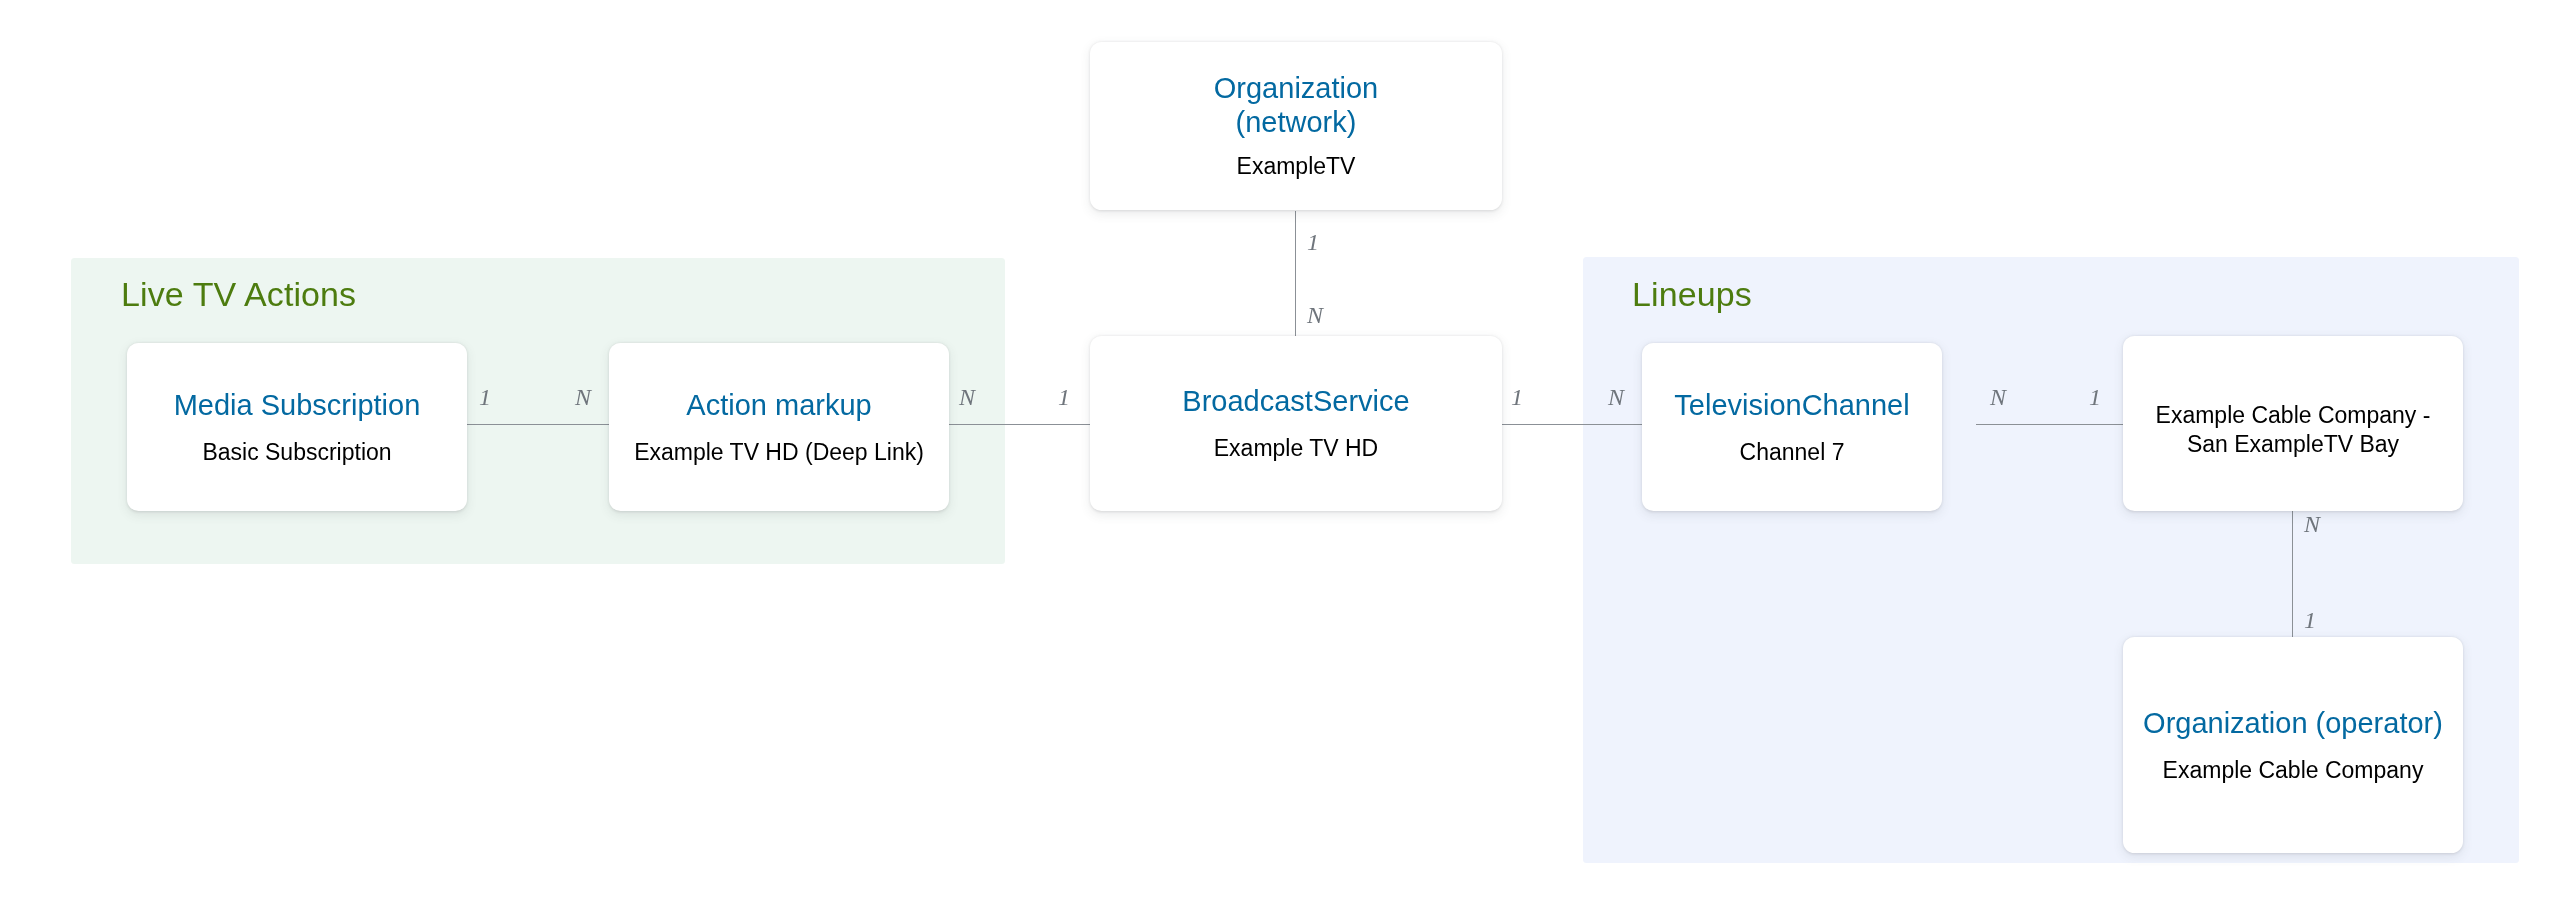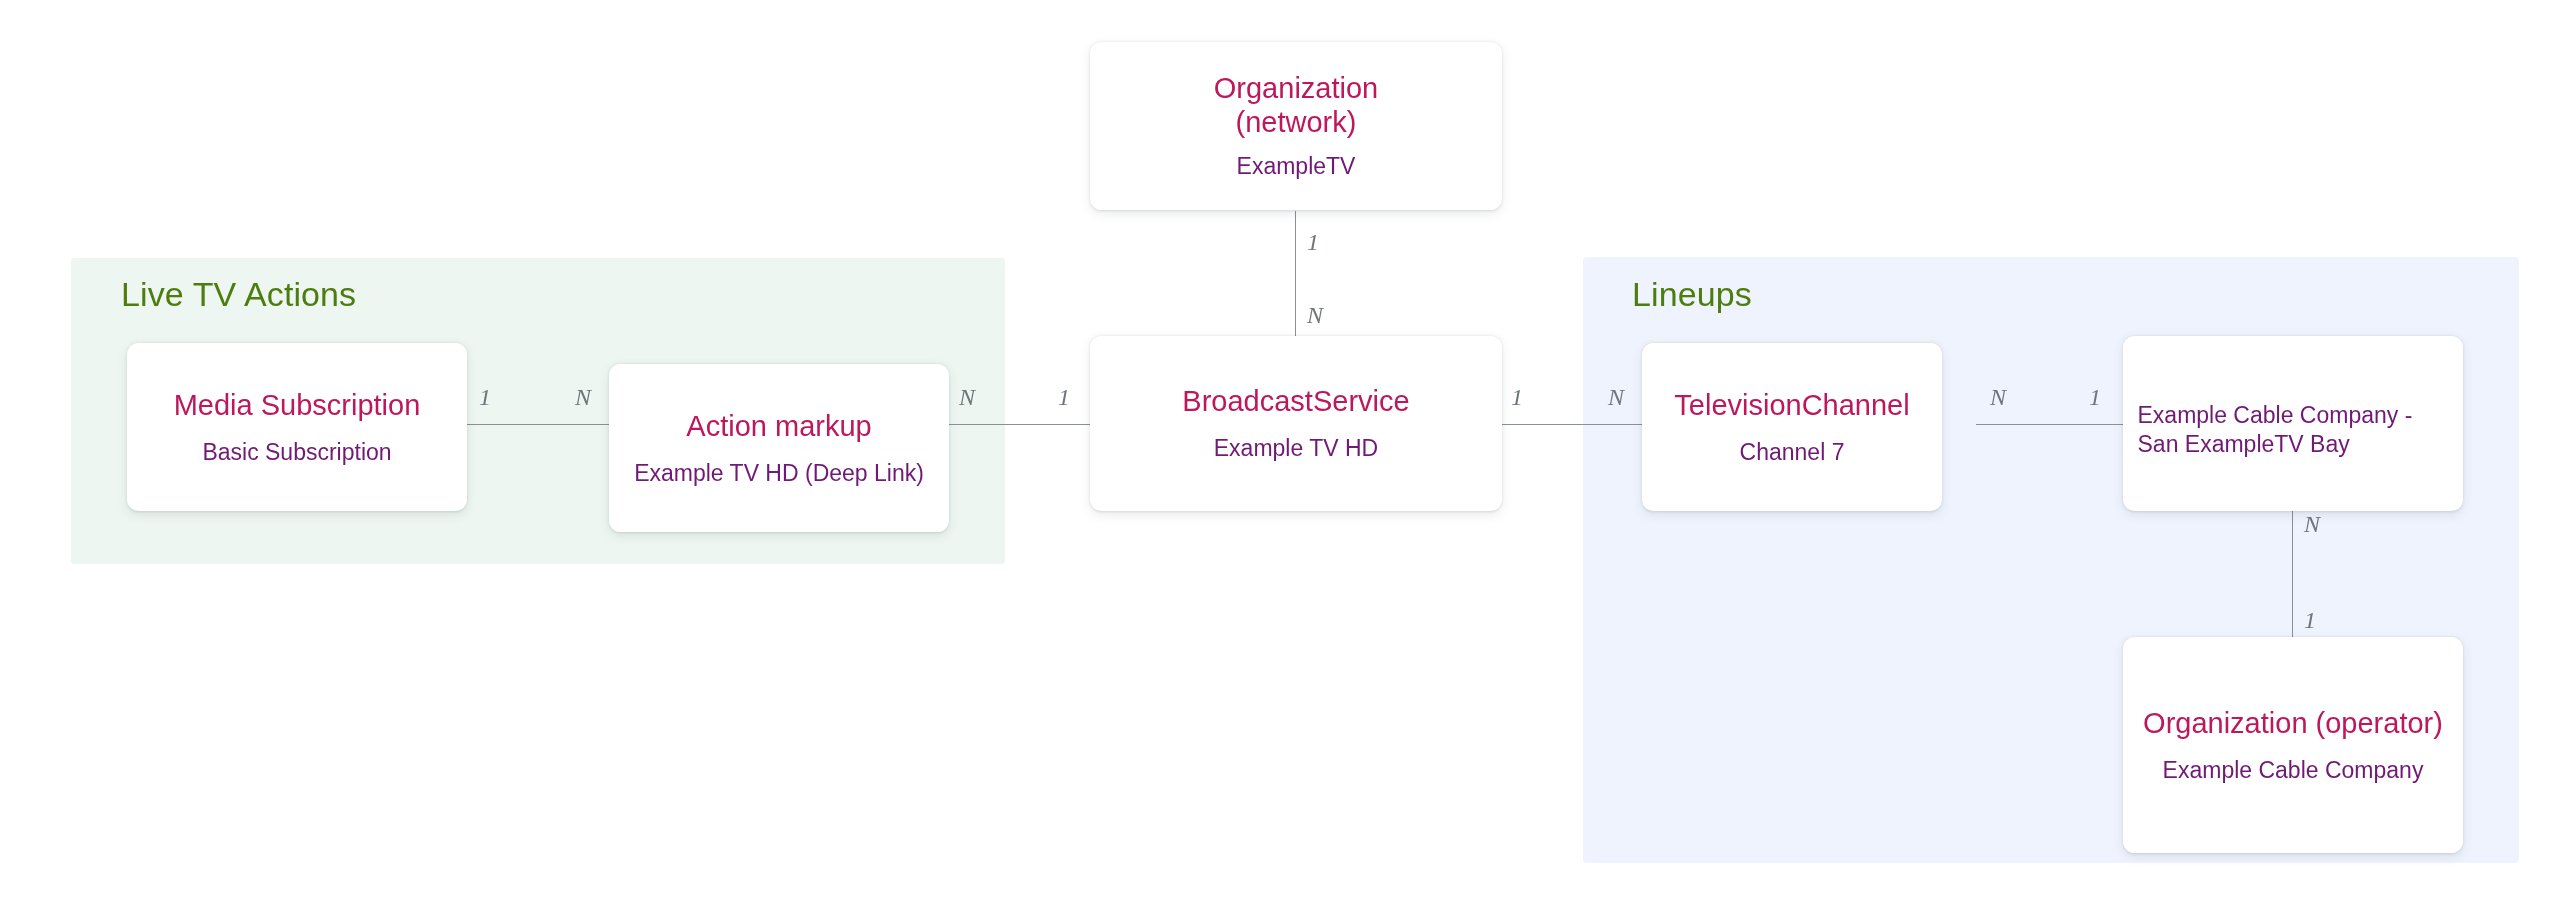--- a/index.html
+++ b/index.html
@@ -44,31 +44,32 @@
     flex-direction: column;
     align-items: center;
     justify-content: center;
     box-sizing: border-box;
     padding: 8.8px 16px;
     z-index: 5;
   }
   .card-title {
     font-size: 29px;
     font-weight: 400;
-    color: #be185d;
+    color: #0369a1;
     line-height: 1.18;
     text-align: center;
     white-space: nowrap;
   }
   .card-sub {
     margin-top: 16px;
     font-size: 23px;
     font-weight: 400;
-    color: #701a75;
+    color: #000000;
     line-height: 1.25;
+    text-align: center;
   }
   .card-sub.wrap { white-space: normal; }
 
   
   .edge-h {
     position: absolute;
     height: 0;
     border-top: 1.8px solid #8b9096;
     z-index: 1;
   }
@@ -129,21 +130,21 @@
       <span>(network)</span>
     </div>
     <div class="card-sub" style="margin-top:12.4px;">ExampleTV</div>
   </div>
 
   <div class="card" style="left:127px; top:343px; width:340px; height:168px;">
     <div class="card-title">Media Subscription</div>
     <div class="card-sub">Basic Subscription</div>
   </div>
 
-  <div class="card" style="left:609px; top:343px; width:340px; height:168px;margin-top:21px;">
+  <div class="card" style="left:609px; top:343px; width:340px; height:168px;">
     <div class="card-title">Action markup</div>
     <div class="card-sub">Example TV HD (Deep Link)</div>
   </div>
 
   <div class="card" style="left:1090px; top:336px; width:412px; height:175px;">
     <div class="card-title">BroadcastService</div>
     <div class="card-sub">Example TV HD</div>
   </div>
 
   <div class="card" style="left:1642px; top:343px; width:300px; height:168px;">

